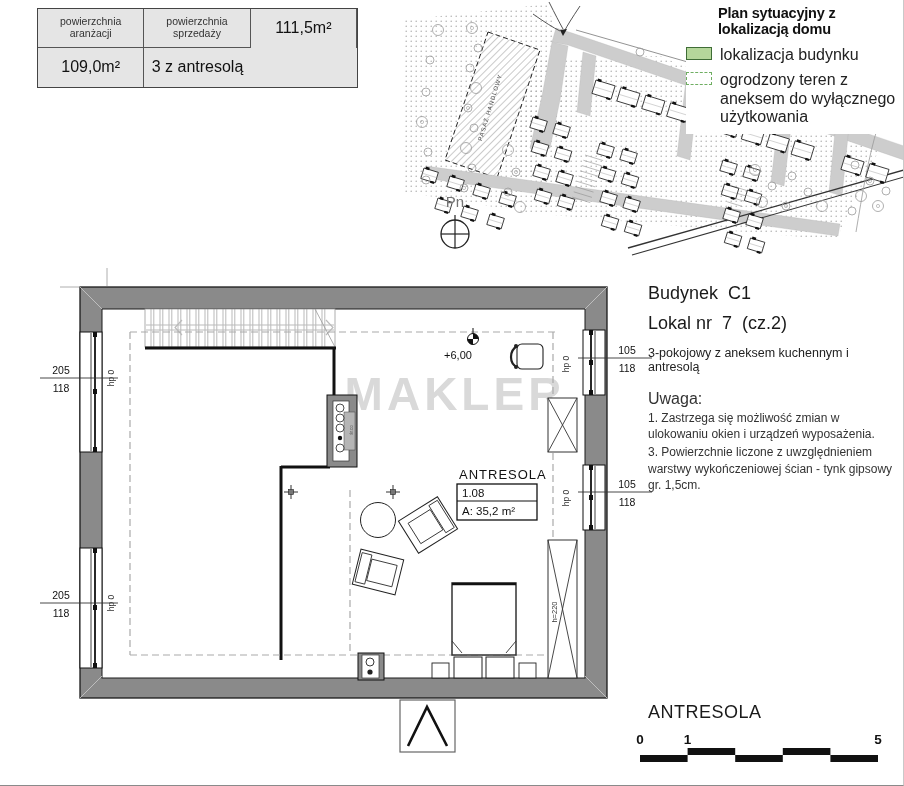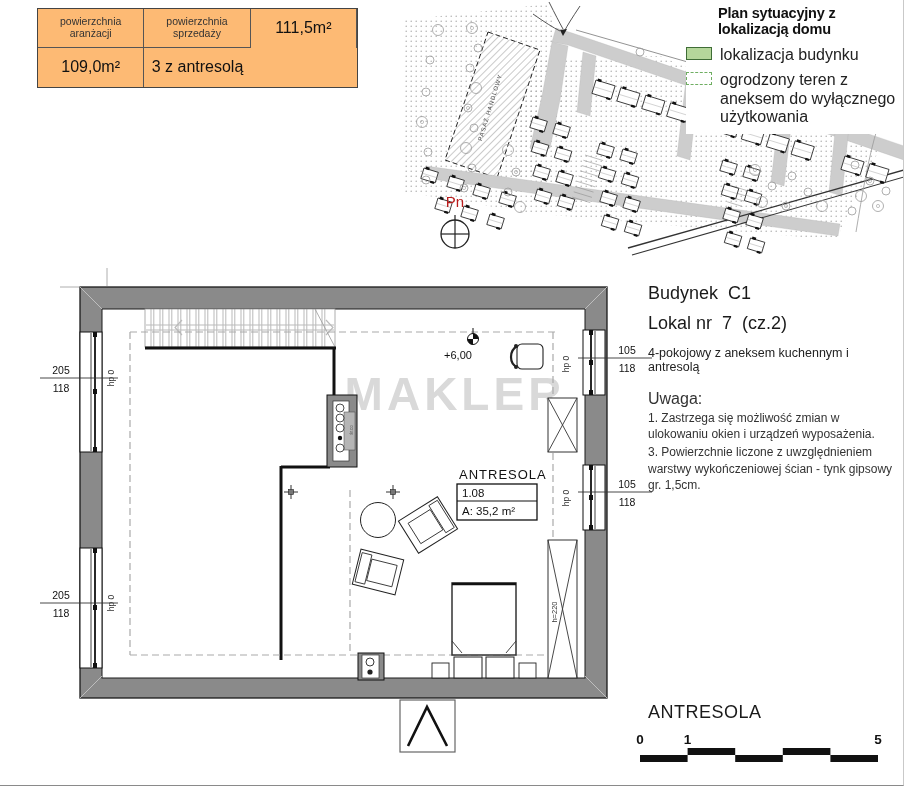--- a/index.html
+++ b/index.html
@@ -2,42 +2,42 @@
 <html><head>
 <meta charset="utf-8">
 <style>
   html,body{margin:0;padding:0;background:#fff;}
   .canvas{position:relative;width:904px;height:786px;background:#fff;overflow:hidden;
           font-family:"Liberation Sans",sans-serif;color:#111;
           border-right:1px solid #c9c9c9;border-bottom:1px solid #8a8a8a;box-sizing:border-box;}
   .abs{position:absolute;}
   
   .info-table{left:37px;top:8px;width:319px;border:1px solid #444;display:grid;
-              grid-template-columns:1fr 1fr 1fr;background:#fdba74;}
+              grid-template-columns:1fr 1fr 1fr;background:#e5e5e5;}
   .info-table .hd{font-size:10.5px;color:#333;text-align:center;padding:6px 2px;
                   border-right:1px solid #555;border-bottom:1px solid #555;}
   .info-table .vl{font-size:16px;color:#111;text-align:center;padding:10px 2px 11px;
                   border-right:1px solid #555;}
   .info-table .last{border-right:none;}
   
   .legend{left:686px;top:5px;width:218px;background:#fff;}
   .legend .ttl{font-size:14.5px;font-weight:bold;letter-spacing:-0.2px;margin-bottom:9px;margin-left:32px;}
   .legend .row{display:flex;align-items:flex-start;margin-bottom:7px;}
   .legend .sw{width:24px;height:11px;margin-right:8px;margin-top:1px;flex:0 0 auto;}
   .legend .sw.fill{background:#b5d79b;border:1.5px solid #3f6d36;}
   .legend .sw.dash{background:#fff;border:1.5px dashed #6fae62;}
   .legend .lb{font-size:16px;line-height:1.15;color:#222;}
   
   .unit-info{left:648px;top:283px;width:252px;}
   .unit-info .hdr{font-size:18px;color:#1a1a1a;white-space:pre-wrap;margin-bottom:9px;}
   .unit-info .desc{font-size:12.5px;color:#222;margin-top:12px;}
   .unit-info .uw{font-size:16px;color:#333;margin-top:16px;}
   .unit-info .note{font-size:12px;color:#333;line-height:1.35;margin-top:2px;}
   .compass{left:433px;top:193px;width:44px;height:66px;text-align:center;}
-  .compass .pn{font-size:15px;color:#b91c1c;text-align:center;}
+  .compass .pn{font-size:15px;color:#737373;text-align:center;}
   .footer-title{left:648px;top:702px;font-size:18px;letter-spacing:0.5px;color:#1a1a1a;}
 </style>
 </head>
 <body>
 
 <div class="canvas">
 
   <div class="abs info-table">
     <div class="hd">powierzchnia aranżacji</div>
     <div class="hd">powierzchnia sprzedaży</div>
@@ -658,21 +658,21 @@
 
     <g>
       <rect x="370" y="440" width="55" height="52" fill="#fff" stroke="#666" stroke-width="1.2"></rect>
       <path d="M378,486 L397,447 L417,486" fill="none" stroke="#111" stroke-width="2.6"></path>
     </g>
   </svg>
 
   <div class="abs unit-info">
     <div class="hdr">Budynek  C1</div>
     <div class="hdr">Lokal nr  7  (cz.2)</div>
-    <div class="desc">4-pokojowy z aneksem kuchennym i antresolą</div>
+    <div class="desc">3-pokojowy z aneksem kuchennym i antresolą</div>
     <div class="uw">Uwaga:</div>
     <div class="note">1. Zastrzega się możliwość zmian w ulokowaniu okien i urządzeń wyposażenia.</div>
     <div class="note">3. Powierzchnie liczone z uwzględnieniem warstwy wykończeniowej ścian - tynk gipsowy gr. 1,5cm.</div>
   </div>
 
   <div class="abs footer-title">ANTRESOLA</div>
   <svg class="abs" style="left:628px;top:728px" width="262" height="42" viewBox="0 0 262 42">
     <text x="12" y="16" text-anchor="middle" font-size="13.5" font-weight="600" fill="#111">0</text>
     <text x="59.6" y="16" text-anchor="middle" font-size="13.5" font-weight="600" fill="#111">1</text>
     <text x="250" y="16" text-anchor="middle" font-size="13.5" font-weight="600" fill="#111">5</text>

